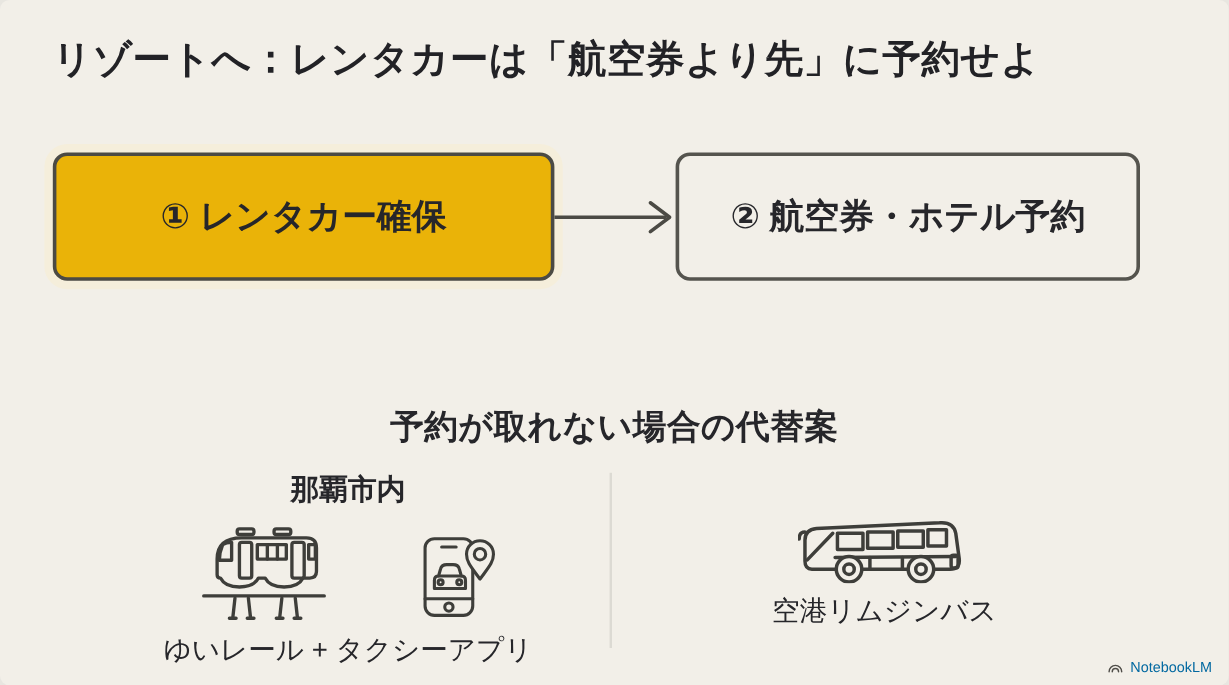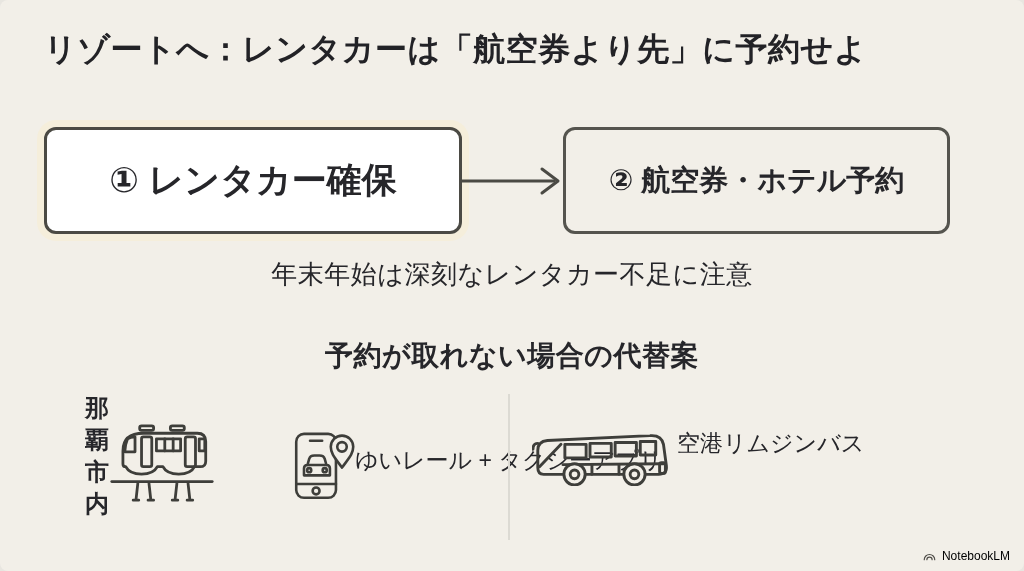--- a/index.html
+++ b/index.html
@@ -8,37 +8,37 @@
     font-family:"Liberation Sans","DejaVu Sans",sans-serif;color:#26262a;
     overflow:hidden;border-radius:8px;
   }
   .title{
     position:absolute;left:44px;top:28px;margin:0;
     font-size:32px;font-weight:700;letter-spacing:.5px;color:#222226;white-space:nowrap;
   }
   .flow{position:absolute;left:44px;top:127px;width:918px;height:107px;display:flex;align-items:center;}
   .box{display:flex;align-items:center;justify-content:center;font-weight:700;
        border-radius:12px;box-sizing:border-box;white-space:nowrap;}
-  .box-step1{width:418px;height:107px;background:#ffffff;border:3px solid #4b4a44;
-       box-shadow:0 0 0 7px #f5eedb;font-size:35px;}
+  .box-step1{width:418px;height:107px;background:#eab308;border:3px solid #4b4a44;
+       box-shadow:0 0 0 7px #f5eedb;font-size:29px;}
   .arrow-svg{flex:0 0 auto;width:101px;height:36px;}
   .box-step2{width:387px;height:107px;background:transparent;border:3px solid #55544e;font-size:29px;justify-content:center;}
   .caution{position:absolute;left:0;top:257px;width:1024px;margin:0;text-align:center;
        font-size:26px;font-weight:500;letter-spacing:.5px;}
   .alt-heading{position:absolute;left:0;top:337px;width:1024px;margin:0;text-align:center;
        font-size:28px;font-weight:700;letter-spacing:.5px;}
-  .col{position:absolute;top:392px;display:flex;flex-direction:row;align-items:center;}
+  .col{position:absolute;top:392px;display:flex;flex-direction:column;align-items:center;}
   .col-left{left:85px;width:410px;}
   .col-right{left:532px;width:410px;}
   .col-header{margin:0;font-size:24px;font-weight:700;}
   .icons-row{display:flex;align-items:flex-end;gap:76px;height:86px;margin-top:8px;}
   .col-label{margin:8px 0 0;font-size:23px;font-weight:500;white-space:nowrap;}
   .divider{position:absolute;left:508px;top:394px;width:2px;height:146px;background:#dcdad3;}
   .watermark{position:absolute;right:14px;bottom:8px;display:flex;align-items:center;gap:5px;
-       color:#000000;font-size:12px;font-weight:500;}
+       color:#0369a1;font-size:12px;font-weight:500;}
   .oi{stroke:#3e3e3a;fill:none;stroke-width:3;stroke-linecap:round;stroke-linejoin:round;}
   .oi-bg{fill:#f2efe8;}
   .arrow-stroke{stroke:#4b4a44;fill:none;stroke-width:3;stroke-linecap:round;stroke-linejoin:round;}
   .wm-stroke{stroke:#504e49;fill:none;stroke-width:1.6;stroke-linecap:round;}
 </style>
 </head>
 <body>
 
 <div class="slide">
 
@@ -50,21 +50,20 @@
     </div>
     <svg class="arrow-svg" viewBox="0 0 101 36">
       <line class="arrow-stroke" x1="0" y1="18" x2="92" y2="18"></line>
       <polyline class="arrow-stroke" points="80,6 96,18 80,30"></polyline>
     </svg>
     <div class="box box-step2">
       <span>② 航空券・ホテル予約</span>
     </div>
   </div>
 
-  <p class="caution">年末年始は深刻なレンタカー不足に注意</p>
 
   <h2 class="alt-heading">予約が取れない場合の代替案</h2>
 
   <div class="col col-left">
     <h3 class="col-header">那覇市内</h3>
     <div class="icons-row">
 
       <svg width="106" height="80" viewBox="0 0 112 86">
         <rect class="oi" x="32" y="3" width="15" height="5" rx="2"></rect>
         <rect class="oi" x="65" y="3" width="15" height="5" rx="2"></rect>

